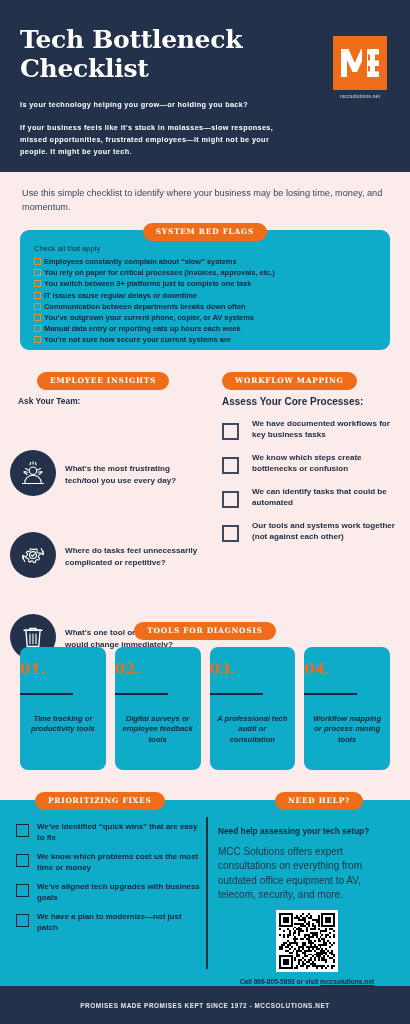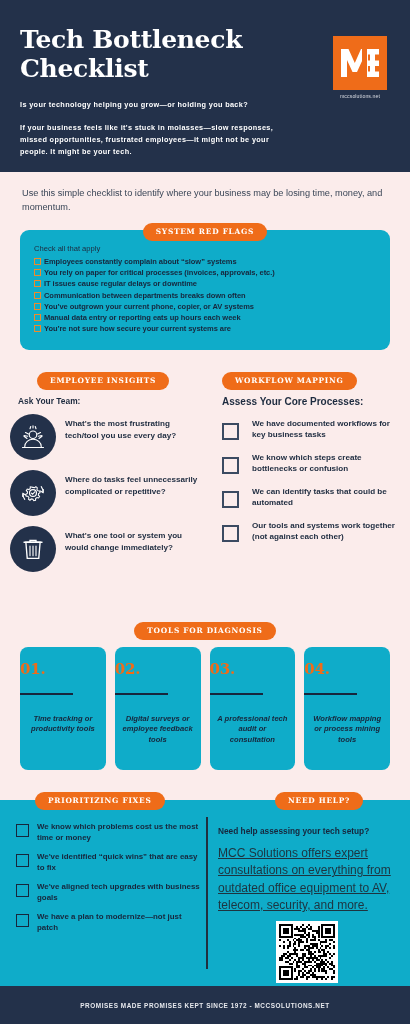--- a/index.html
+++ b/index.html
@@ -71,21 +71,21 @@
   .rf-text { color:#17263c; font-size:7.5px; font-weight:700; letter-spacing:-0.05px; line-height:1.2; }
 
   
   .col-badge-l { position:absolute; top:369px; left:37px; z-index:3; }
   .col-badge-r { position:absolute; top:369px; left:222px; z-index:3; }
 
   .ask-label { position:absolute; top:396px; left:18px; color:#1d2b3f; font-size:8.4px; font-weight:700; }
   .assess-label { position:absolute; top:396px; left:222px; color:#1d2b3f; font-size:10px; font-weight:700; }
 
   .insights { position:absolute; top:414px; left:10px; width:195px; }
-  .ins-row { display:flex; align-items:flex-start; margin-bottom:10px; }
+  .ins-row { display:flex; align-items:center; margin-bottom:10px;margin-top:36px; }
   .ins-icon {
     width:46px; height:46px; border-radius:50%; background:#23314a;
     flex:0 0 auto; margin-right:9px; display:flex; align-items:center; justify-content:center;
   }
   .ins-text { color:#1d2b3f; font-size:8.1px; font-weight:700; line-height:1.45; padding-top:4px; }
 
   .workflow { position:absolute; top:418px; left:222px; width:175px; }
   .wf-row { display:flex; align-items:flex-start; margin-bottom:11px; }
   .wf-box {
     width:17px; height:17px; border:2.2px solid #3b4a61; background:transparent;
@@ -120,21 +120,21 @@
   .prioritizing { position:absolute; top:822px; left:16px; width:185px; }
   .pf-row { display:flex; align-items:flex-start; margin-bottom:9px; }
   .pf-box {
     width:13px; height:13px; border:1.8px solid #17263c; background:transparent;
     flex:0 0 auto; margin-right:8px; margin-top:2px;
   }
   .pf-text { color:#17263c; font-size:7.9px; font-weight:700; line-height:1.33; }
 
   .needhelp { position:absolute; top:826px; left:218px; width:178px; }
   .nh-head { color:#17263c; font-size:8.3px; font-weight:700; line-height:1.42; margin-bottom:7px; }
-  .nh-body { color:#1d3440; font-size:12px; line-height:1.45;text-decoration:underline; }
+  .nh-body { color:#1d3440; font-size:10px; line-height:1.45; }
   .qr { width:62px; height:62px; margin:7px auto 0 auto; background:#ffffff; padding:3px; }
   .qr svg { display:block; }
   .nh-cta { color:#17263c; font-size:6.6px; font-weight:700; text-align:center; line-height:1.45; margin-top:5px; }
   .nh-cta u { text-decoration:underline; }
 
   
   .footer {
     position:absolute; bottom:0; left:0; width:410px; height:38px;
     background:#23314a; display:flex; align-items:center; justify-content:center;
   }
@@ -173,20 +173,24 @@
   <div class="redflags">
     <div class="rf-check">Check all that apply</div>
     <div id="rf-list">
         <div class="rf-item">
           <span class="rf-box"></span>
           <span class="rf-text">Employees constantly complain about “slow” systems</span>
         </div>
         <div class="rf-item">
           <span class="rf-box"></span>
           <span class="rf-text">You rely on paper for critical processes (invoices, approvals, etc.)</span>
+        </div>
+        <div class="rf-item">
+          <span class="rf-box"></span>
+          <span class="rf-text">You switch between 3+ platforms just to complete one task</span>
         </div>
         <div class="rf-item">
           <span class="rf-box"></span>
           <span class="rf-text">IT issues cause regular delays or downtime</span>
         </div>
         <div class="rf-item">
           <span class="rf-box"></span>
           <span class="rf-text">Communication between departments breaks down often</span>
         </div>
         <div class="rf-item">
@@ -310,25 +314,25 @@
   <div class="pf-badge">
     <span class="pill">PRIORITIZING FIXES</span>
   </div>
   <div class="nh-badge">
     <span class="pill">NEED HELP?</span>
   </div>
 
   <div class="prioritizing" id="pf-list">
       <div class="pf-row">
         <div class="pf-box"></div>
-        <div class="pf-text">We know which problems cost us the most time or money</div>
+        <div class="pf-text">We've identified “quick wins” that are easy to fix</div>
       </div>
       <div class="pf-row">
         <div class="pf-box"></div>
-        <div class="pf-text">We've identified “quick wins” that are easy to fix</div>
+        <div class="pf-text">We know which problems cost us the most time or money</div>
       </div>
       <div class="pf-row">
         <div class="pf-box"></div>
         <div class="pf-text">We've aligned tech upgrades with business goals</div>
       </div>
       <div class="pf-row">
         <div class="pf-box"></div>
         <div class="pf-text">We have a plan to modernize—not just patch</div>
       </div>
     </div>

